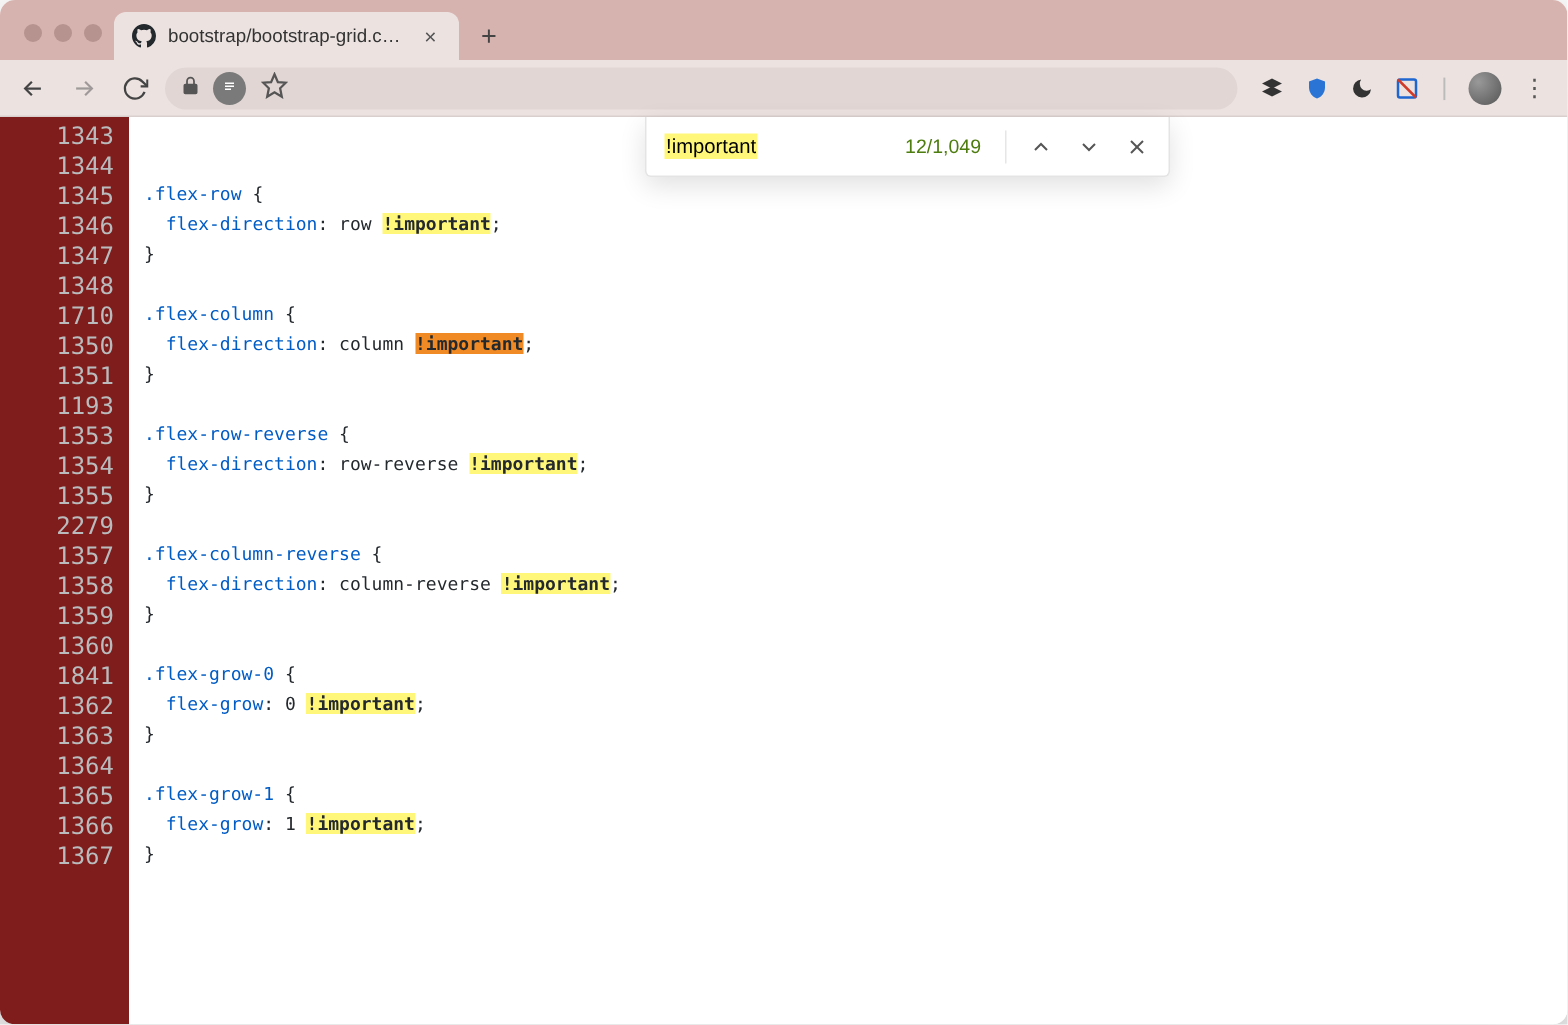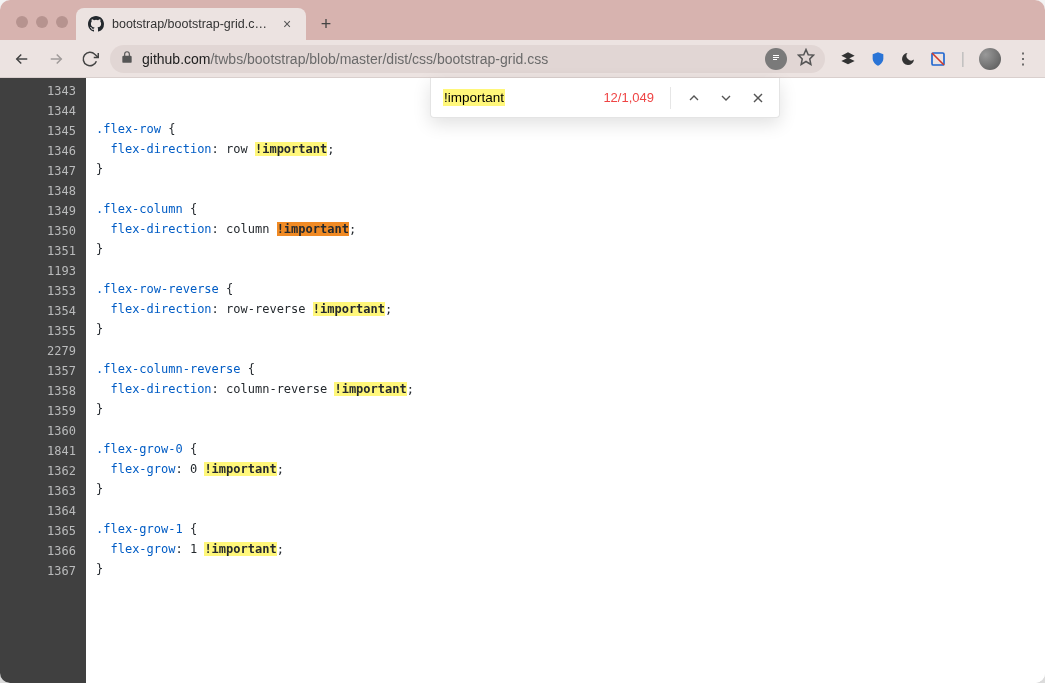--- a/index.html
+++ b/index.html
@@ -66,22 +66,22 @@
   .omni-cap { width:22px;height:22px;border-radius:50%;background:#7a7a7a;display:flex;align-items:center;justify-content:center;color:#fff;font-size:12px; }
   .ext-icons { display:flex; gap:12px; align-items:center; padding:0 4px 0 8px; color:#444;}
   .ext-icons .ico { width:18px;height:18px;display:flex;align-items:center;justify-content:center;font-size:14px; }
   .avatar { width:22px;height:22px;border-radius:50%;background:radial-gradient(circle at 30% 30%, #999, #555); }
   .kebab { width:20px; text-align:center; color:#555; }
   
   .content { flex:1; background:#fff; display:flex; position:relative; overflow:hidden; }
   .gutter {
     width: 86px; text-align:right; padding-right:10px;
     color:#babbbc; font-family: SFMono-Regular, Menlo, Consolas, monospace;
-    font-size:12px; line-height:20px; user-select:none; padding-top: 3px;
-    background: #404040;
+    font-size:16px; line-height:20px; user-select:none; padding-top: 3px;
+    background: #7f1d1d;
   }
   .code {
     flex:1; font-family: SFMono-Regular, Menlo, Consolas, monospace;
     font-size:12px; line-height:20px; white-space:pre; color:#24292e;
     padding-left: 10px; padding-top:21px;
   }
   .sel { color:#005cc5; } 
   .prop { color:#005cc5;text-align:right; } 
   .val { color:#24292e;text-align:center; }
   .punc { color:#24292e; }
@@ -91,21 +91,21 @@
   .findbar {
     position:absolute; top:78px; right:265px; width:350px; height:40px;
     background:#fff; border:1px solid #e4e4e4; border-top:none;
     border-radius: 0 0 4px 4px;
     box-shadow: 0 6px 18px rgba(0,0,0,0.12);
     display:flex; align-items:center; padding:0 8px 0 12px; gap:6px;
     font-size:13.5px;
   }
   .findbar .q { flex:1; display:flex; align-items:center; }
   .findbar .q span { background:#fff77a; padding: 1px 1px; }
-  .findbar .count { color:#ef4444; font-size:13px; padding-right:6px; }
+  .findbar .count { color:#4d7c0f; font-size:13px; padding-right:6px; }
   .findbar .sep { width:1px; height:22px; background:#e6e6e6; margin:0 4px;}
   .findbar .btn { width:26px;height:26px;display:flex;align-items:center;justify-content:center;color:#555;border-radius:4px;}
   .findbar .btn svg{width:16px;height:16px;}
 </style>
 </head>
 <body>
 
 <div class="window">
 
   <div class="tabbar">
@@ -144,23 +144,20 @@
           <path d="M23 4v6h-6"></path>
           <path d="M20.49 15a9 9 0 1 1-2.12-9.36L23 10"></path>
         </svg>
     </div>
 
     <div class="omnibox">
       <span class="lock">
         <svg viewBox="0 0 24 24" width="14" height="14" fill="#555">
             <path d="M12 2a5 5 0 0 0-5 5v3H6a2 2 0 0 0-2 2v8a2 2 0 0 0 2 2h12a2 2 0 0 0 2-2v-8a2 2 0 0 0-2-2h-1V7a5 5 0 0 0-5-5zm-3 5a3 3 0 1 1 6 0v3H9V7z"></path>
           </svg>
-      </span>
-      <span class="url">
-        <span class="host">github.com</span><span class="path">/twbs/bootstrap/blob/master/dist/css/bootstrap-grid.css</span>
       </span>
       <span class="right">
         <span class="omni-cap">
           <svg viewBox="0 0 24 24" width="12" height="12" fill="#fff">
               <path d="M4 4h16v16H4z" fill="none"></path>
               <path d="M6 4h12v2H6zM6 8h12v2H6zM6 12h8v2H6z"></path>
             </svg>
         </span>
         <span>
           <svg viewBox="0 0 24 24" width="18" height="18" fill="none" stroke="#555" stroke-width="2">
@@ -199,21 +196,21 @@
   </div>
 
   <div class="content">
     <div class="gutter" id="gutter">
         <div>1343</div>
         <div>1344</div>
         <div>1345</div>
         <div>1346</div>
         <div>1347</div>
         <div>1348</div>
-        <div>1349</div>
+        <div>1710</div>
         <div>1350</div>
         <div>1351</div>
         <div>1193</div>
         <div>1353</div>
         <div>1354</div>
         <div>1355</div>
         <div>2279</div>
         <div>1357</div>
         <div>1358</div>
         <div>1359</div>

